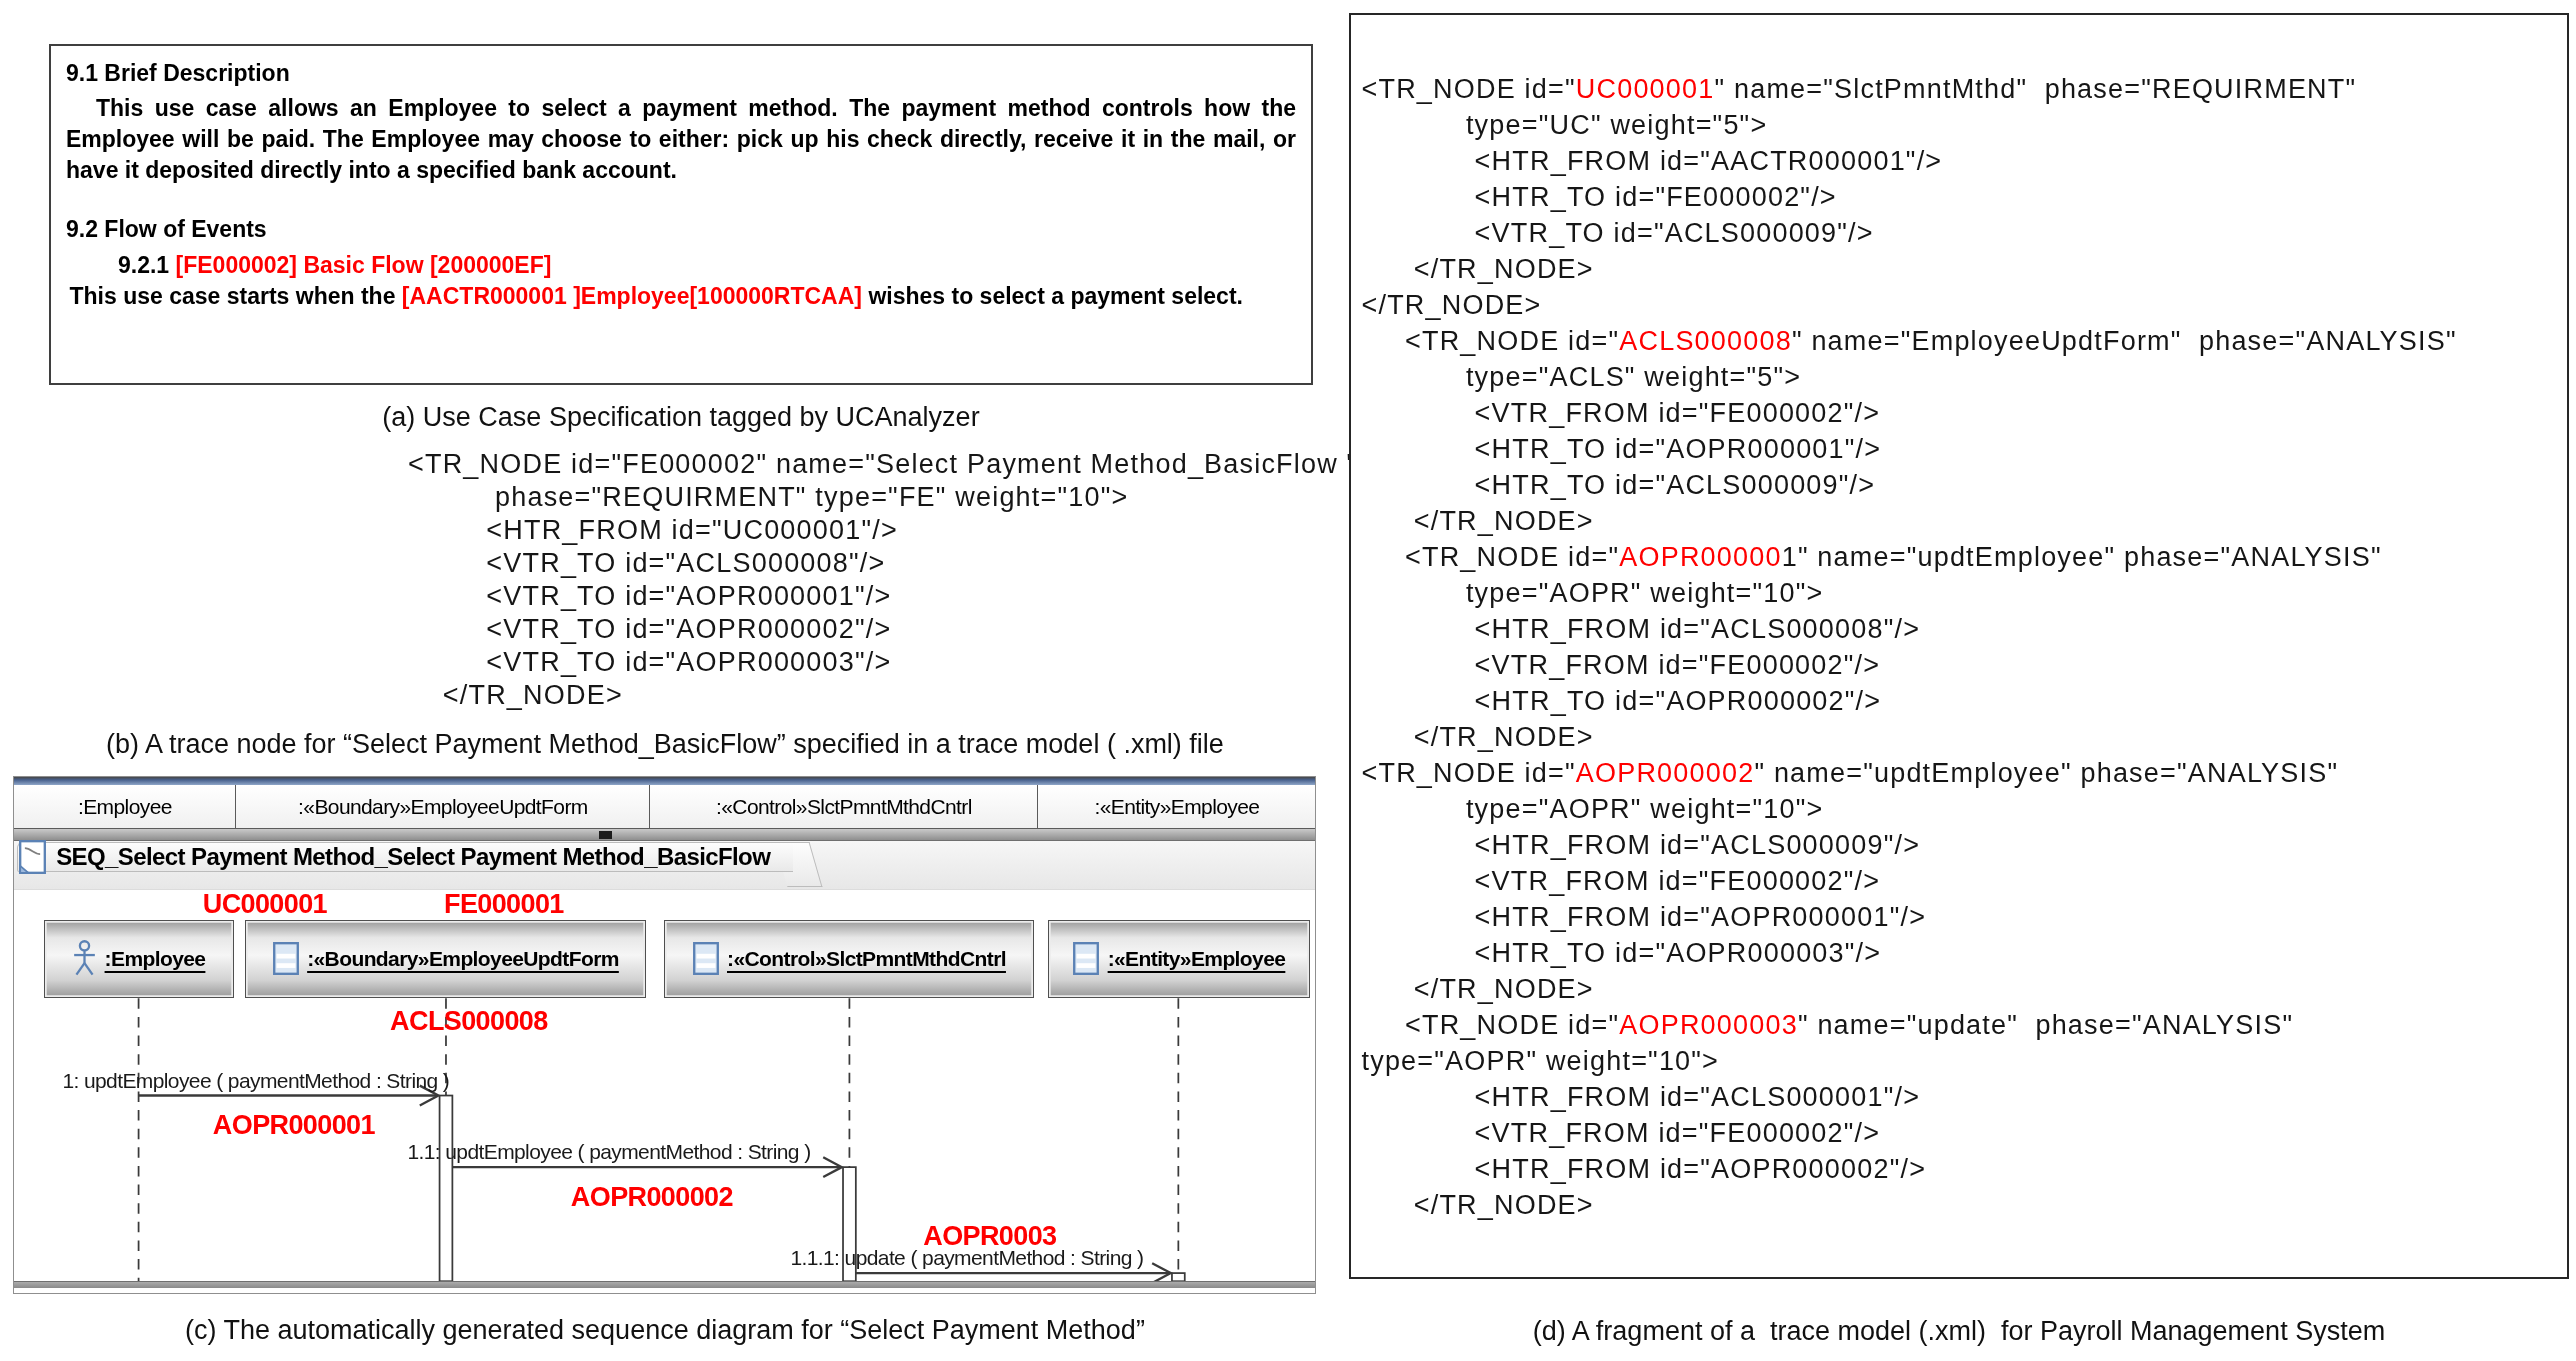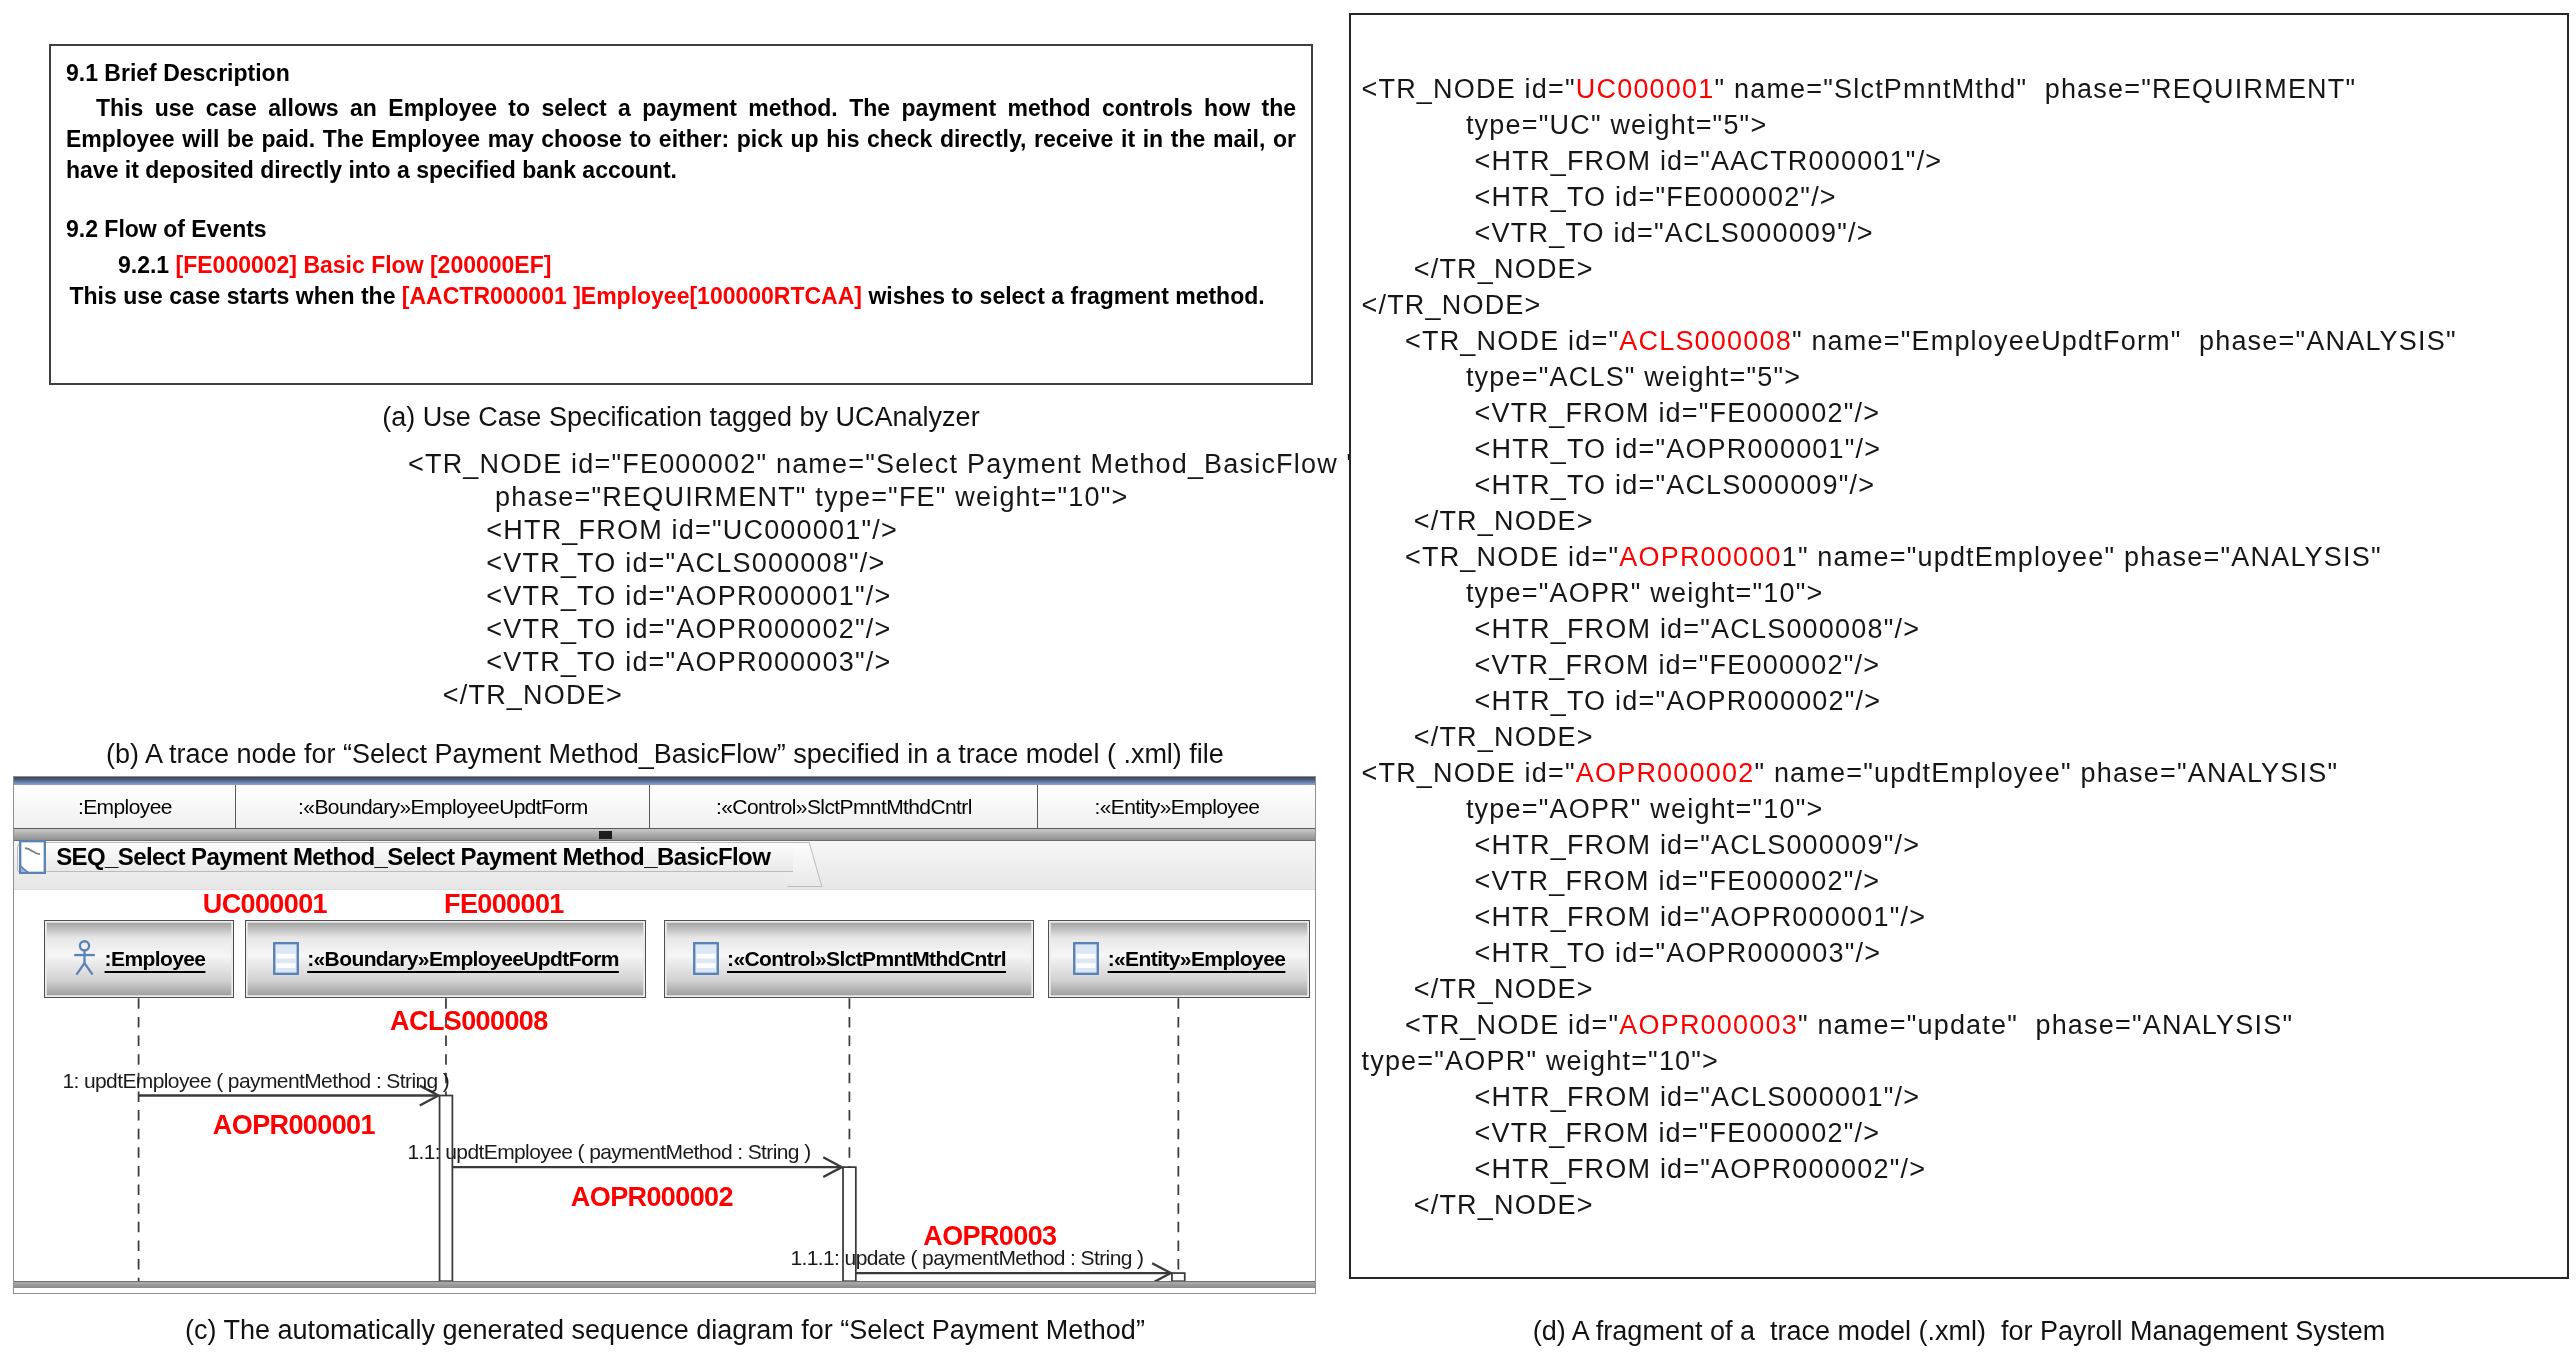--- a/index.html
+++ b/index.html
@@ -15,21 +15,21 @@
              font-weight:bold; font-size:23px; line-height:31px; }
   .a-title { margin-bottom:27px; }
   .red { color:#ff0000; }
   .a-h  { margin-bottom:4.7px; }
   .a-p  { text-align:justify; text-indent:30px; margin-bottom:28px; }
   .a-sub { padding-left:52px; }
   .a-flow { padding-left:3.5px; }
 
   .caption { font-size:27px; line-height:33px; text-align:center; white-space:pre; color:#111; }
   #caption-a { left:49px;  top:401px;  width:1264px; }
-  #caption-b { left:13.4px;  top:728px; width:1303px;margin-top:10px; }
+  #caption-b { left:13.4px;  top:728px; width:1303px; }
   #caption-c { left:13.4px;  top:1314px; width:1303px; }
   #caption-d { left:1349px;top:1315px; width:1220px; }
 
   
   .code { white-space:pre; font-size:27px; letter-spacing:1.2px; color:#161616; }
   #panel-b { left:408px; top:448px; }
   #panel-b .code-line { height:33px; line-height:33px; }
   #panel-d { left:1349px; top:13.4px; width:1220px; height:1266px;
              border:2.3px solid #262626; background:#fff; padding:56px 5.8px 0 10.5px; overflow:hidden; }
   #panel-d .code-line { height:36px; line-height:36px; }
@@ -78,21 +78,21 @@
   svg.c-lines { position:absolute; left:0; top:0; }
 </style>
 </head>
 <body>
 
 <div id="panel-a" class="abs">
   <div class="a-h">9.1 Brief Description</div>
   <div class="a-p">This use case allows an Employee to select a payment method.  The payment method controls how the Employee will be paid.  The Employee may choose to either: pick up his check directly, receive it in the mail, or have it deposited directly into a specified bank account.</div>
   <div class="a-h">9.2 Flow of Events</div>
   <div class="a-sub"><span>9.2.1 </span><span class="red">[FE000002] Basic Flow [200000EF]</span></div>
-  <div class="a-flow"><span>This use case starts when the </span><span class="red">[AACTR000001 ]Employee[100000RTCAA]</span><span> wishes to select a fragment method.</span></div>
+  <div class="a-flow"><span>This use case starts when the </span><span class="red">[AACTR000001 ]Employee[100000RTCAA]</span><span> wishes to select a payment select.</span></div>
 </div>
 <div id="caption-a" class="abs caption">(a) Use Case Specification tagged by UCAnalyzer</div>
 
 <div id="panel-b" class="abs code"><div class="code-line">&lt;TR_NODE id="FE000002" name="Select Payment Method_BasicFlow "</div><div class="code-line">          phase="REQUIRMENT" type="FE" weight="10"&gt;</div><div class="code-line">         &lt;HTR_FROM id="UC000001"/&gt;</div><div class="code-line">         &lt;VTR_TO id="ACLS000008"/&gt;</div><div class="code-line">         &lt;VTR_TO id="AOPR000001"/&gt;</div><div class="code-line">         &lt;VTR_TO id="AOPR000002"/&gt;</div><div class="code-line">         &lt;VTR_TO id="AOPR000003"/&gt;</div><div class="code-line">    &lt;/TR_NODE&gt;</div></div>
 <div id="caption-b" class="abs caption">(b) A trace node for “Select Payment Method_BasicFlow” specified in a trace model ( .xml) file</div>
 
 <div id="panel-c" class="abs">
   <div class="c-bluestrip"></div>
   <div class="c-header">
     <div class="c-hcell b1">:Employee</div>

